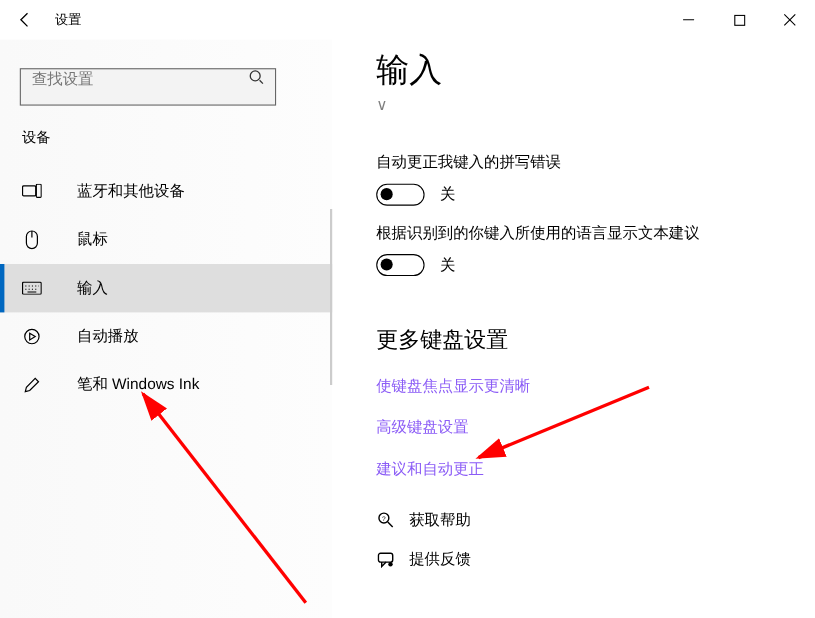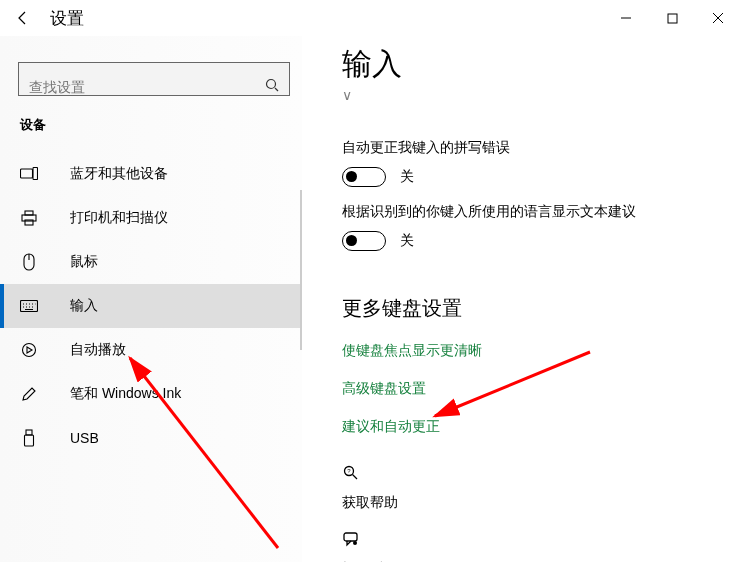--- a/index.html
+++ b/index.html
@@ -1,49 +1,49 @@
 <!DOCTYPE html>
 <html><head>
 <meta charset="utf-8">
 <style>
   * { box-sizing: border-box; margin: 0; padding: 0; font-family: "Microsoft YaHei", "Segoe UI", sans-serif; }
   body { width: 741px; height: 562px; background: #fff; color: #000; overflow: hidden; position: relative; }
 
   .titlebar { height: 36px; display: flex; align-items: center; }
   .titlebar .back { width: 46px; height: 36px; display: flex; align-items: center; justify-content: center; font-size: 16px; }
-  .titlebar .title { font-size: 17px; margin-left: 4px; }
+  .titlebar .title { font-size: 12px; margin-left: 4px; }
   .titlebar .spacer { flex: 1; }
   .winbtns { display: flex; }
   .winbtn { width: 46px; height: 36px; display: flex; align-items: center; justify-content: center; }
 
   .main { display: flex; height: calc(562px - 36px); }
   .sidebar { width: 302px; background: linear-gradient(90deg,#f9f9f9 0%,#fdfdfd 100%); padding-top: 14px; position: relative; }
   .home-row { display: flex; align-items: center; gap: 14px; padding: 6px 18px 6px 20px; font-size: 14px; cursor: default; }
   .search-wrap { margin: 12px 18px 20px 18px; }
-  .search { width: 272px; height: 34px; border: 1px solid #666; background: #f3f3f3; display: flex; align-items: flex-end; padding: 0 10px; font-size: 14px; }
+  .search { width: 233px; height: 34px; border: 1px solid #666; background: #f3f3f3; display: flex; align-items: flex-start; padding: 0 10px; font-size: 14px; }
   .search input { flex: 1; border: none; outline: none; background: transparent; font-size: 14px; color: #333; }
   .search .sicon { font-size: 14px; color: #333; }
 
-  .section-label { font-size: 13px; font-weight: 700; padding: 0 20px 8px 20px; }
+  .section-label { font-size: 13px; font-weight: 400; padding: 0 20px 8px 20px; }
   .nav { margin-top: 10px; }
   .nav-item { display: flex; align-items: center; gap: 32px; height: 44px; padding: 0 20px; font-size: 14px; cursor: default; position: relative; }
   .nav-item.active { background: #dedede; }
   .nav-item.active::before { content: ""; position: absolute; left: 0; top: 0; bottom: 0; width: 4px; background: #0067c0; }
   .nav-icon { width: 18px; height: 18px; display: inline-flex; align-items: center; justify-content: center; }
 
   .content { flex: 1; padding: 8px 10px 8px 40px; overflow: hidden; font-size: 14px; color: #000; }
   .page-title { font-size: 30px; font-weight: 400; margin-bottom: 2px; }
   .setting-label { font-size: 14px; margin-top: 36px; }
   .toggle-row { display: flex; align-items: center; gap: 14px; margin-top: 10px; }
   .toggle { width: 44px; height: 20px; border: 1.5px solid #000; border-radius: 10px; position: relative; display: inline-block; }
   .toggle::after { content: ""; position: absolute; left: 3px; top: 3px; width: 11px; height: 11px; border-radius: 50%; background: #000; }
 
   .subheader { font-size: 20px; font-weight: 400; margin-top: 34px; }
-  .link { color: #15803d; font-size: 14px; margin-top: 20px; display: block; cursor: pointer; }
-  .feedback-row { display: flex; align-items: flex-start; gap: 12px; margin-top: 18px; font-size: 14px; flex-direction: column; }
+  .link { color: #8b5cf6; font-size: 14px; margin-top: 20px; display: block; cursor: pointer; }
+  .feedback-row { display: flex; align-items: center; gap: 12px; margin-top: 18px; font-size: 14px; }
   .feedback-row .ficon { width: 18px; height: 18px; display: inline-flex; align-items: center; justify-content: center; }
 
   
   .arrows { position: absolute; left: 0; top: 0; pointer-events: none; }
   .scroll-edge { position: absolute; left: 300px; top: 190px; width: 2px; height: 160px; background: #ccc; }
 </style>
 </head>
 <body>
 
 <div class="titlebar">
@@ -95,30 +95,20 @@
         <span class="nav-icon">
             <svg width="18" height="14" viewBox="0 0 18 14">
               <rect x="0.5" y="2" width="12" height="9" rx="1" stroke="#000" stroke-width="1.1" fill="none"></rect>
               <rect x="13" y="0.5" width="4.5" height="12" rx="0.8" stroke="#000" stroke-width="1.1" fill="none"></rect>
             </svg>
           </span>
         <span>蓝牙和其他设备</span>
       </div>
       <div class="nav-item">
         <span class="nav-icon">
-            <svg width="16" height="16" viewBox="0 0 16 16">
-              <rect x="4" y="1" width="8" height="4" stroke="#000" stroke-width="1.1" fill="none"></rect>
-              <rect x="1" y="5" width="14" height="6" stroke="#000" stroke-width="1.1" fill="none"></rect>
-              <rect x="4" y="10" width="8" height="5" stroke="#000" stroke-width="1.1" fill="none"></rect>
-            </svg>
-          </span>
-        <span>打印机和扫描仪</span>
-      </div>
-      <div class="nav-item">
-        <span class="nav-icon">
             <svg width="14" height="18" viewBox="0 0 14 18">
               <rect x="2" y="1" width="10" height="16" rx="5" stroke="#000" stroke-width="1.1" fill="none"></rect>
               <path d="M7 1 V7" stroke="#000" stroke-width="1.1"></path>
             </svg>
           </span>
         <span>鼠标</span>
       </div>
       <div class="nav-item active">
         <span class="nav-icon">
             <svg width="18" height="12" viewBox="0 0 18 12">
@@ -137,29 +127,20 @@
           </span>
         <span>自动播放</span>
       </div>
       <div class="nav-item">
         <span class="nav-icon">
             <svg width="16" height="16" viewBox="0 0 16 16">
               <path d="M2 14 L6 13 L14 5 L11 2 L3 10 Z" stroke="#000" stroke-width="1.1" fill="none"></path>
             </svg>
           </span>
         <span>笔和 Windows Ink</span>
-      </div>
-      <div class="nav-item">
-        <span class="nav-icon">
-            <svg width="12" height="18" viewBox="0 0 12 18">
-              <rect x="3" y="1" width="6" height="5" stroke="#000" stroke-width="1.1" fill="none"></rect>
-              <rect x="1.5" y="6" width="9" height="11" rx="1" stroke="#000" stroke-width="1.1" fill="none"></rect>
-            </svg>
-          </span>
-        <span>USB</span>
       </div>
     </div>
   </div>
 
   <div class="content">
     <div class="page-title">输入</div>
     <div style="display:flex;align-items:center;gap:10px;margin-top:2px;">
       <span style="opacity:.5">∨</span>
     </div>
 

